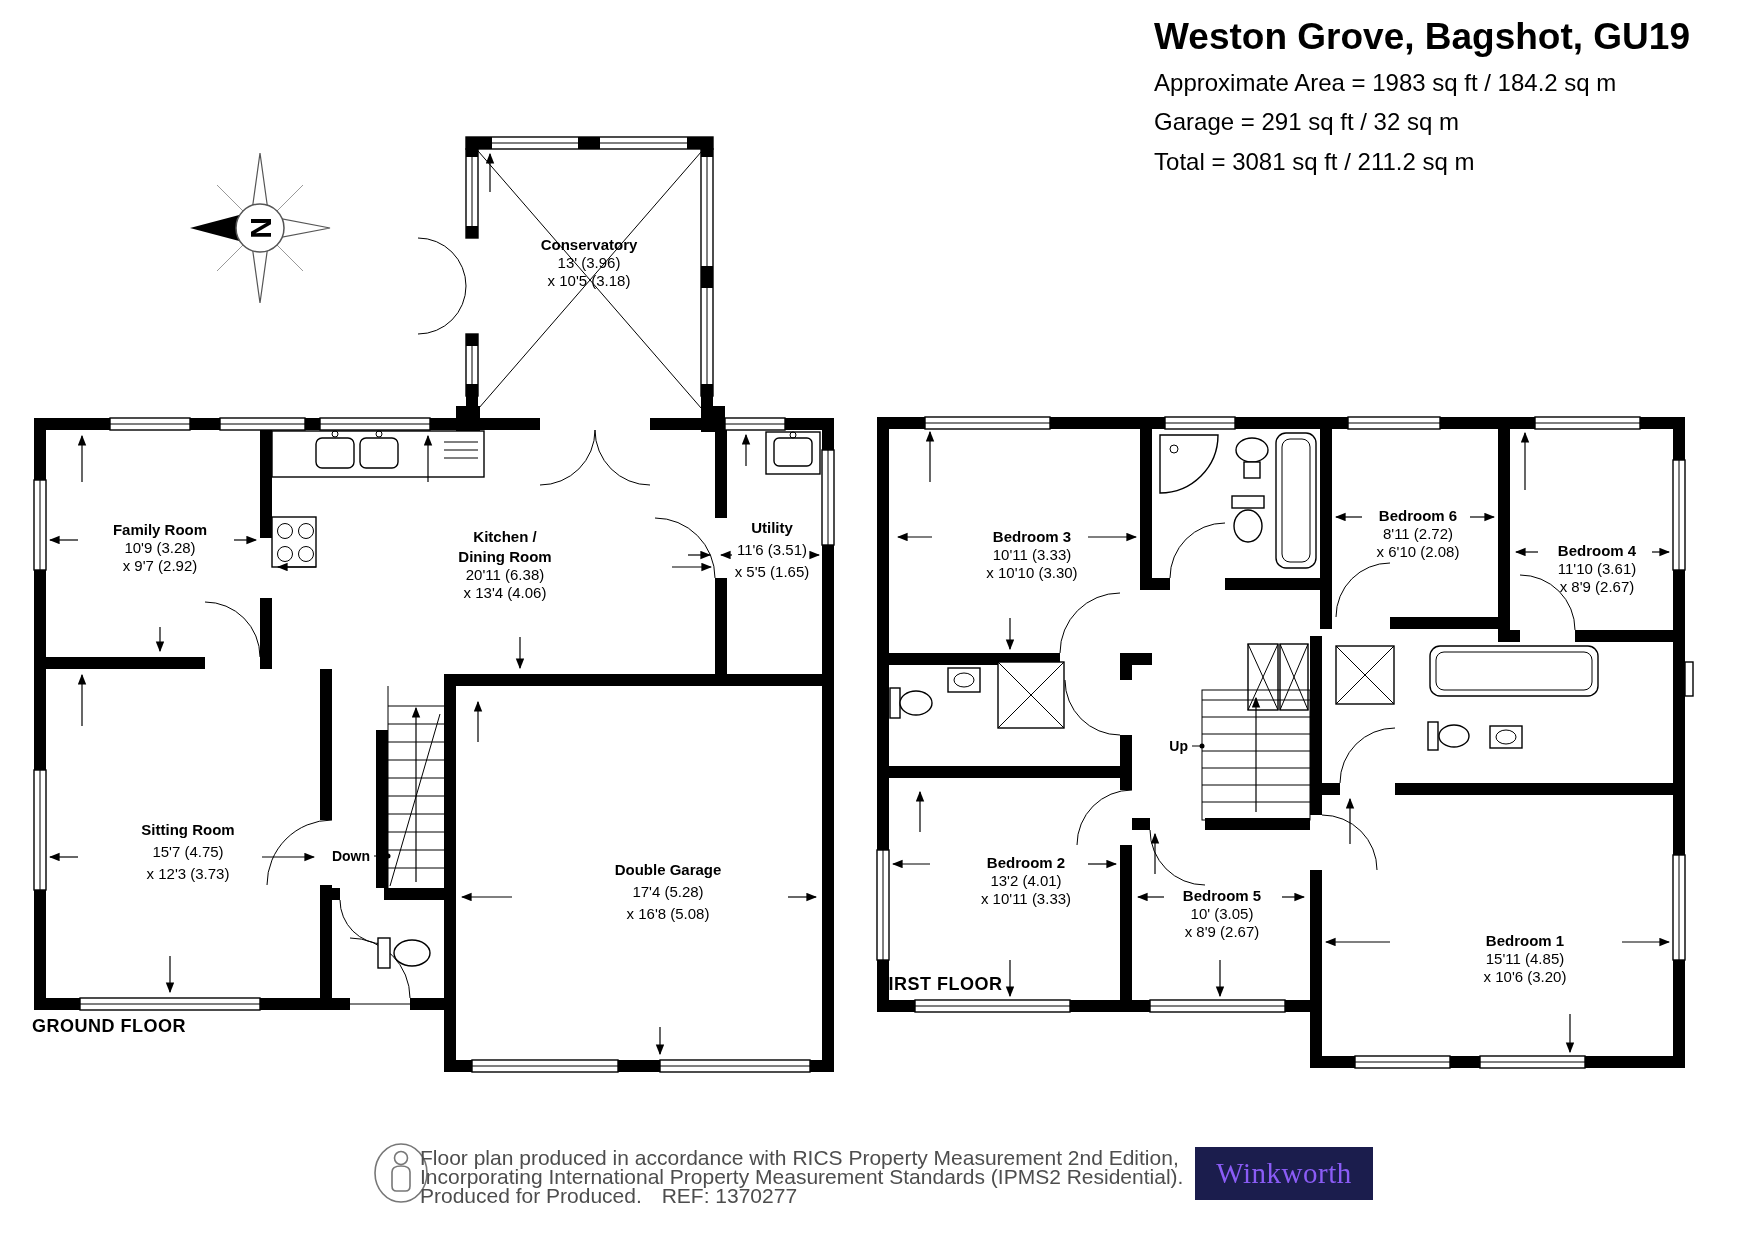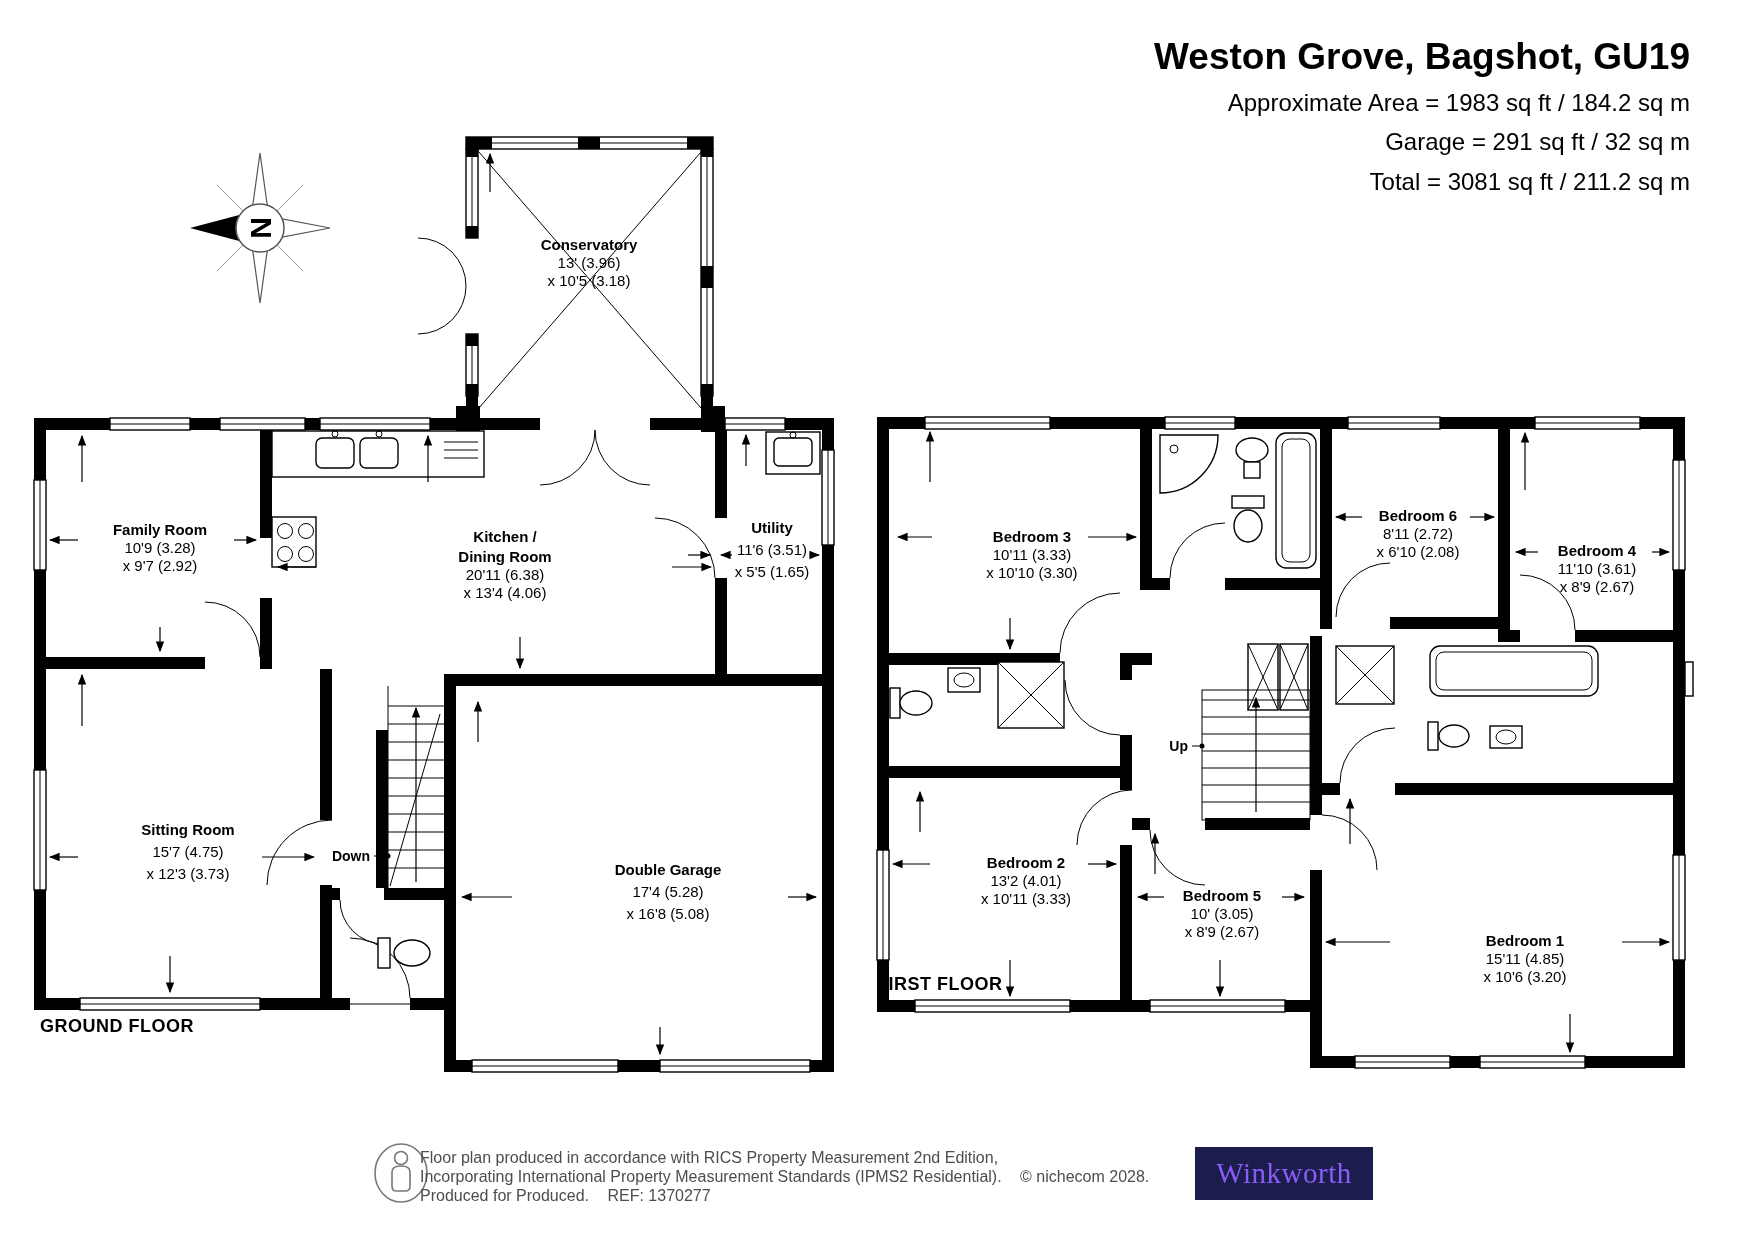--- a/index.html
+++ b/index.html
@@ -1,37 +1,37 @@
 <!DOCTYPE html>
 <html><head>
 <meta charset="utf-8">
 <style>
   html,body{margin:0;padding:0;background:#fff;}
   #canvas{position:relative;width:1755px;height:1241px;background:#fff;overflow:hidden;
           font-family:"Liberation Sans",sans-serif;color:#000;}
   
-  .hdr{position:absolute;top:36px;right:65px;text-align:right;}
+  .hdr{position:absolute;top:16px;right:65px;}
   .hdr-title{font-size:37px;font-weight:bold;line-height:1.15;}
   .hdr-line{font-size:24px;line-height:1.32;margin-top:8px;}
   .hdr-note{font-size:18px;margin-top:8px;}
   
   .floor-label{position:absolute;font-size:18px;font-weight:bold;letter-spacing:.5px;}
   
   .wall{fill:#000;}
   .win{fill:#fff;stroke:#000;stroke-width:1.4;}
   .opening{fill:#fff;}
   .thin2{fill:none;stroke:#000;stroke-width:1;}
   .fix{fill:#fff;stroke:#000;stroke-width:1.4;}
   .dim{stroke:#000;stroke-width:1.2;}
   .nm{font:bold 15px "Liberation Sans",sans-serif;text-anchor:middle;fill:#000;}
   .dm{font:15px "Liberation Sans",sans-serif;text-anchor:middle;fill:#000;}
   .slabel{font:bold 14px "Liberation Sans",sans-serif;fill:#000;}
   
   .footer-icon{position:absolute;left:372px;top:1142px;}
-  .footer-text{position:absolute;left:420px;top:1148px;font-size:16px;line-height:19px;color:#4d4d4d;}
+  .footer-text{position:absolute;left:420px;top:1148px;font-size:21px;line-height:19px;color:#4d4d4d;}
   .gapL{margin-left:14px;}
   .logo{position:absolute;left:1195px;top:1147px;width:178px;height:53px;
         display:flex;align-items:center;justify-content:center;}
   .logo span{font-family:"Liberation Serif",serif;font-size:29px;color:#8b5cf6;letter-spacing:.5px;}
 </style>
 </head>
 <body>
 
 <div id="canvas">
 
@@ -430,21 +430,21 @@
       <text class="dm" x="352" y="519">10' (3.05)</text>
       <text class="dm" x="352" y="537">x 8'9 (2.67)</text>
     </g>
     <g>
       <text class="nm" x="655" y="546">Bedroom 1</text>
       <text class="dm" x="655" y="564">15'11 (4.85)</text>
       <text class="dm" x="655" y="582">x 10'6 (3.20)</text>
     </g>
   </svg>
 
-  <div class="floor-label" style="left:40px;top:1016px">GROUND FLOOR</div>
+  <div class="floor-label" style="left:32px;top:1016px">GROUND FLOOR</div>
   <div class="floor-label" style="left:877px;top:974px">FIRST FLOOR</div>
 
   <svg class="footer-icon" width="58" height="62" viewBox="0 0 58 62">
     <ellipse cx="29" cy="31" rx="26" ry="29" fill="none" stroke="#777" stroke-width="1.6"></ellipse>
     <circle cx="29" cy="16" r="6.5" fill="none" stroke="#777" stroke-width="1.6"></circle>
     <path d="M20 30 q0 -6 9 -6 q9 0 9 6 l0 14 q0 5 -4.5 5 l-9 0 q-4.5 0 -4.5 -5 Z" fill="none" stroke="#777" stroke-width="1.6"></path>
   </svg>
   <div class="footer-text">
     <div>
       <span>Floor plan produced in accordance with RICS Property Measurement 2nd Edition,</span>

